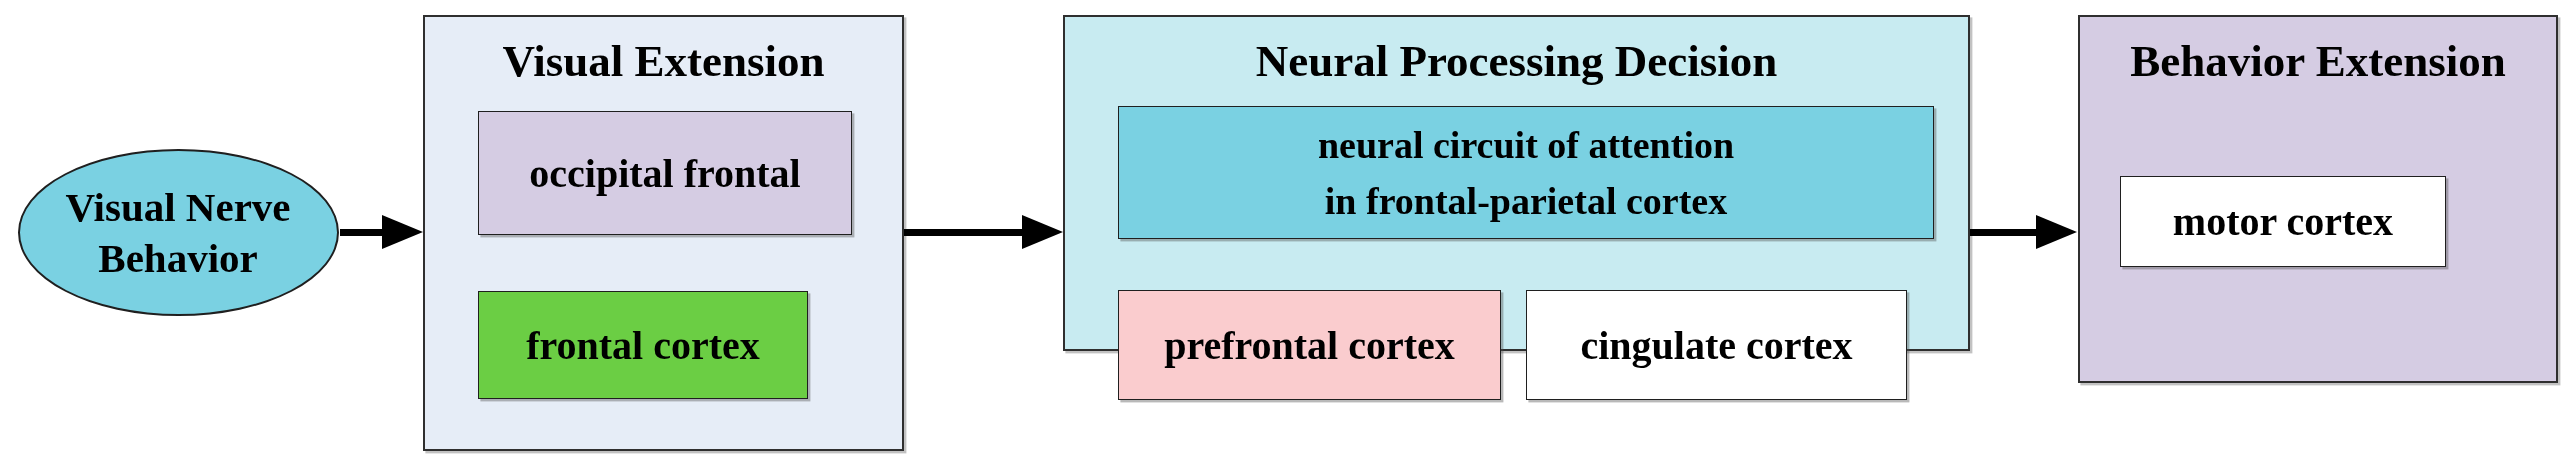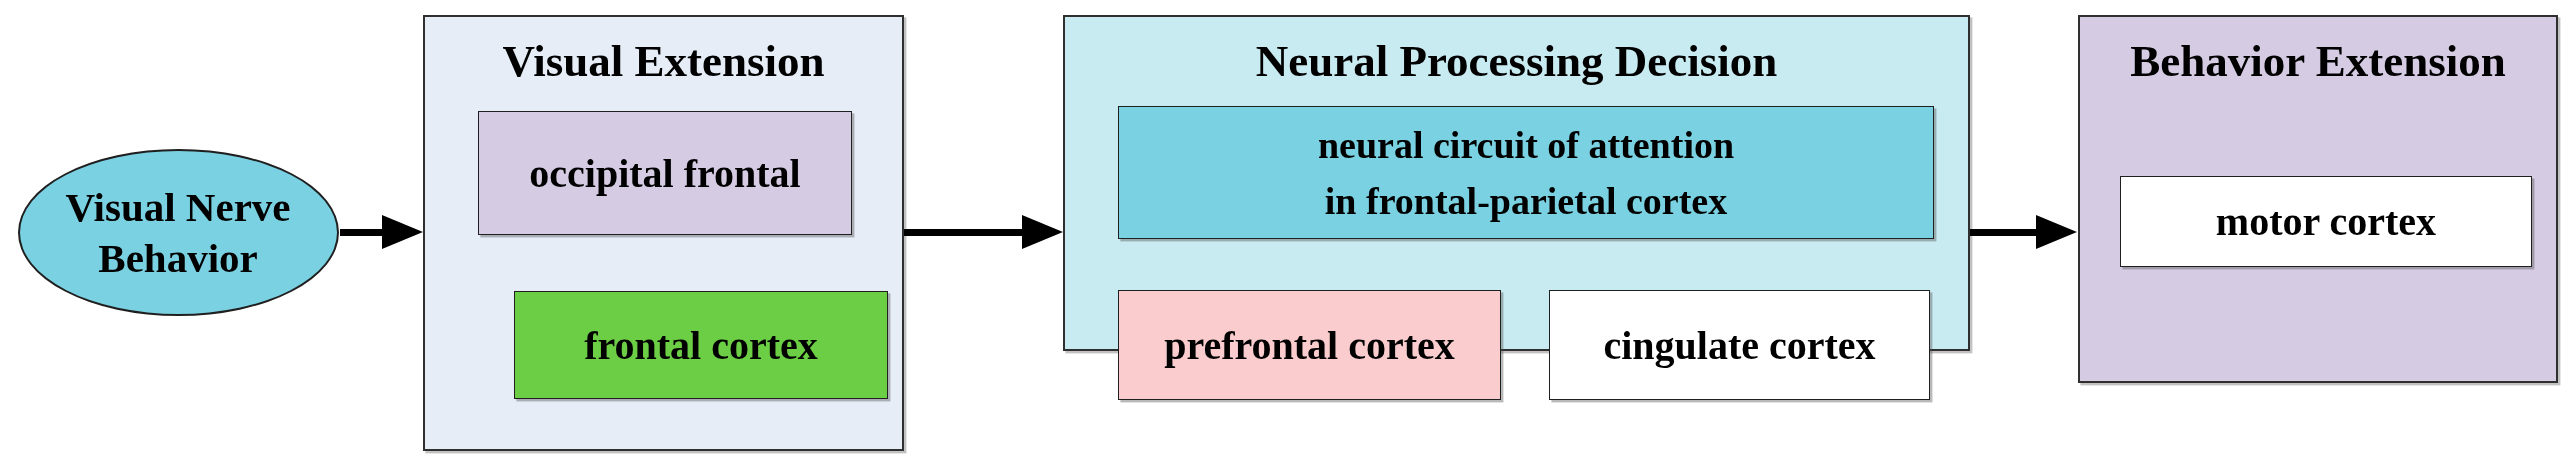--- a/index.html
+++ b/index.html
@@ -50,25 +50,25 @@
   .node {
     position: absolute;
     border: 1.6px solid var(--node-border, #1f1f1f);
     box-shadow: 2.4px 2.4px 0 rgba(80,80,80,0.40);
     display: flex; flex-direction: column;
     align-items: center; justify-content: center;
     text-align: center;
     font-size: 40px; line-height: 49px;
   }
   .node-occipital { left: 53px;  top: 94px; width: 374px;  height: 124px; background: var(--lavender-node, #d5cce3); }
-  .node-frontal   { left: 53px;  top: 274px; width: 374px;  height: 108px; background: var(--green-node, #6bce44); margin-left: 36px; }
+  .node-frontal   { left: 53px;  top: 274px; width: 330px;  height: 108px; background: var(--green-node, #6bce44); }
   .node-circuit   { left: 53px;  top: 89px; width: 816px; height: 133px; background: var(--teal-node, #7ad1e2); font-size: 38px; line-height: 56px; }
   .node-prefrontal{ left: 53px;  top: 273px; width: 383px;  height: 110px; background: var(--pink-node, #faccce); }
-  .node-cingulate { left: 484px; top: 273px; width: 381px;  height: 110px; background: var(--white-node, #ffffff); }
-  .node-motor     { left: 40px;  top: 159px; width: 412px;  height: 91px; background: var(--white-node, #ffffff); }
+  .node-cingulate { left: 461px; top: 273px; width: 381px;  height: 110px; background: var(--white-node, #ffffff); }
+  .node-motor     { left: 40px;  top: 159px; width: 326px;  height: 91px; background: var(--white-node, #ffffff); }
 
   
   .arrow { position: absolute; }
   .arrow .shaft {
     position: absolute;
     top: 229px; height: 7.1px;
     background: var(--arrow-color, #000000);
   }
   .arrow .head {
     position: absolute;

